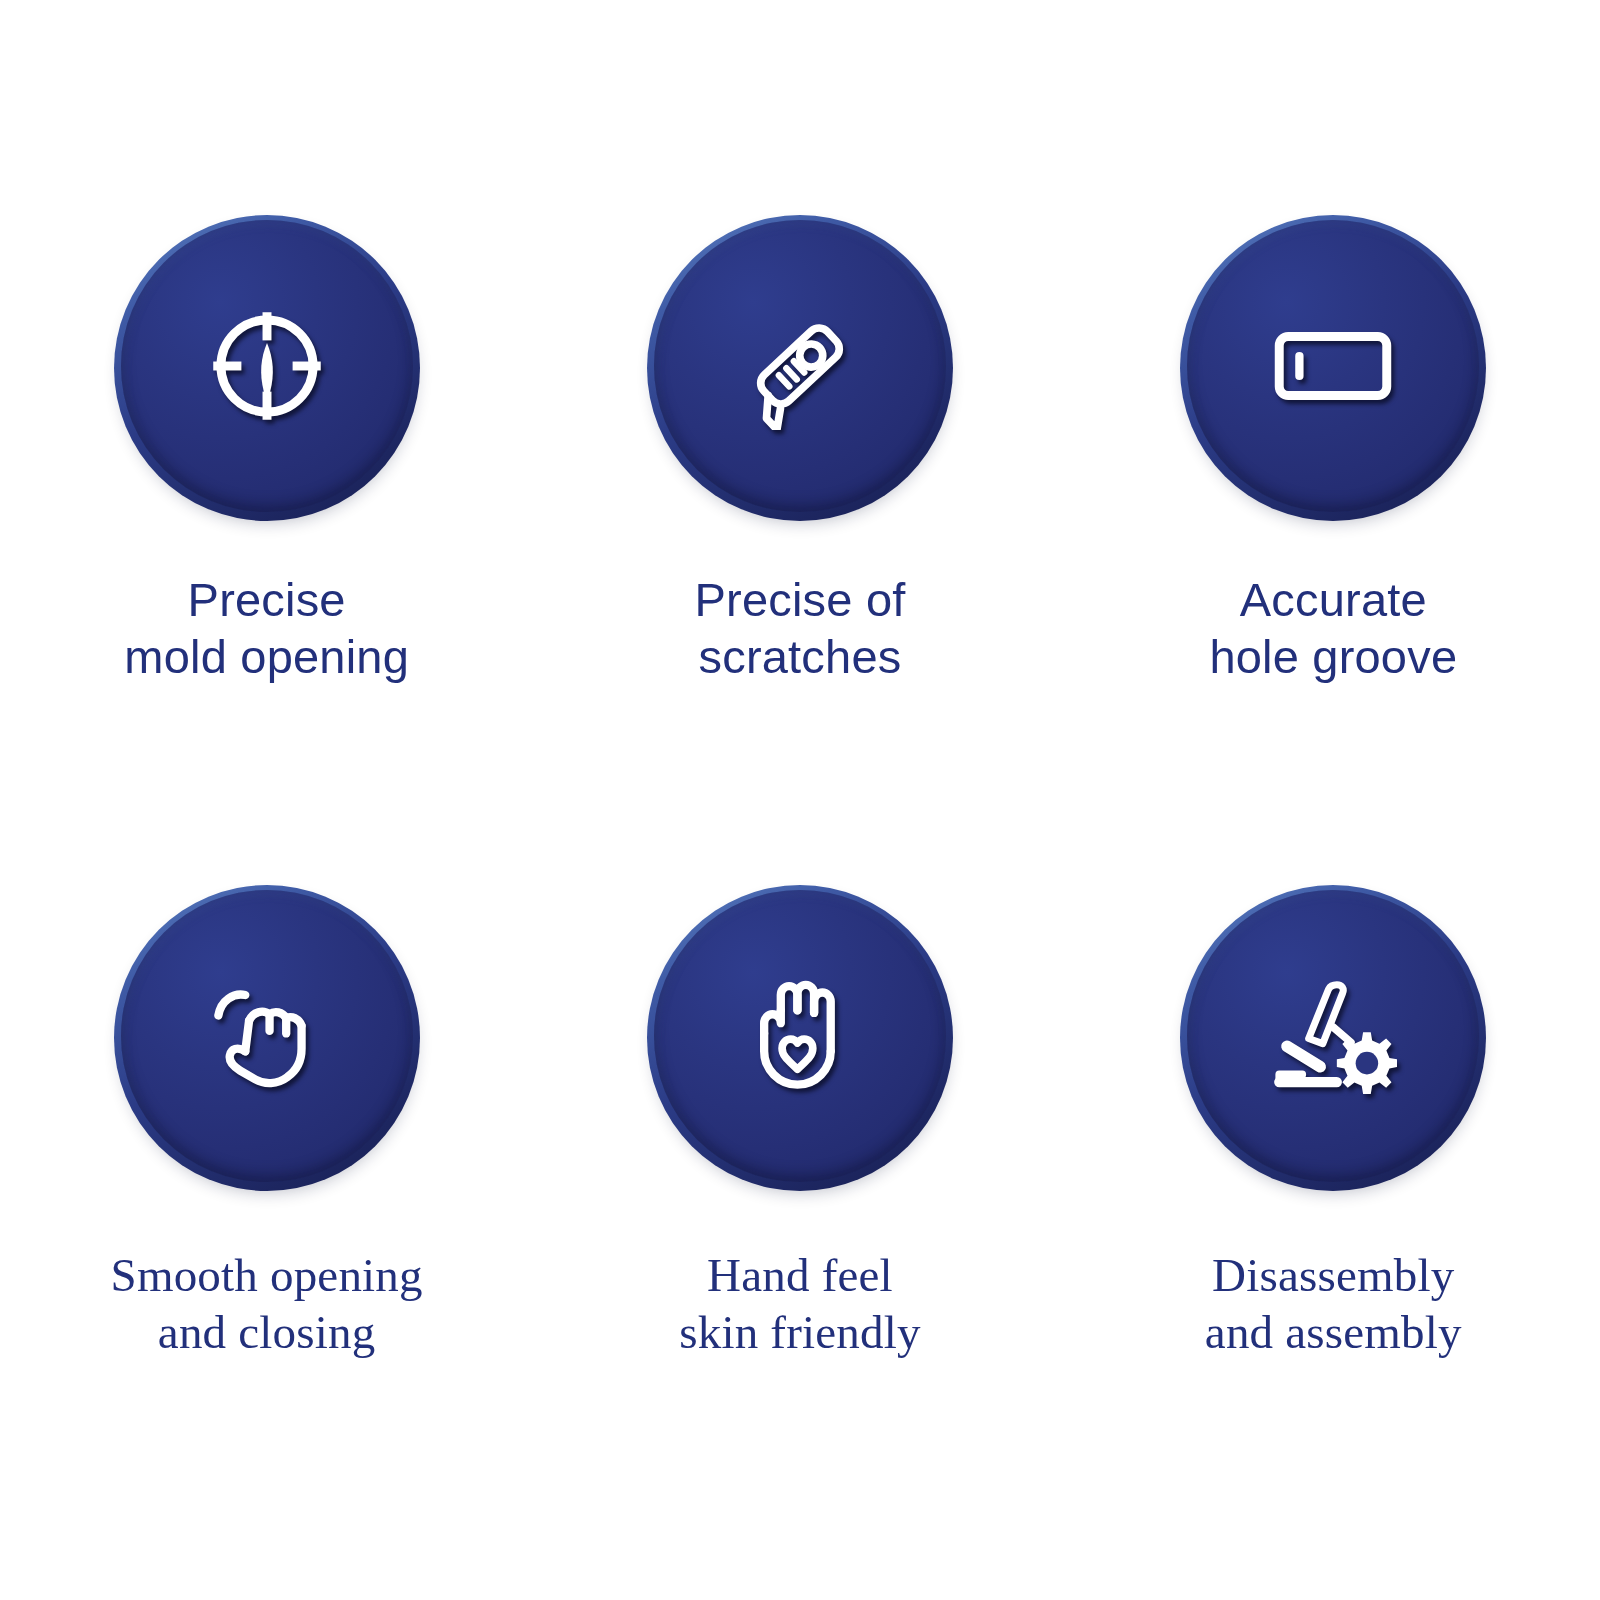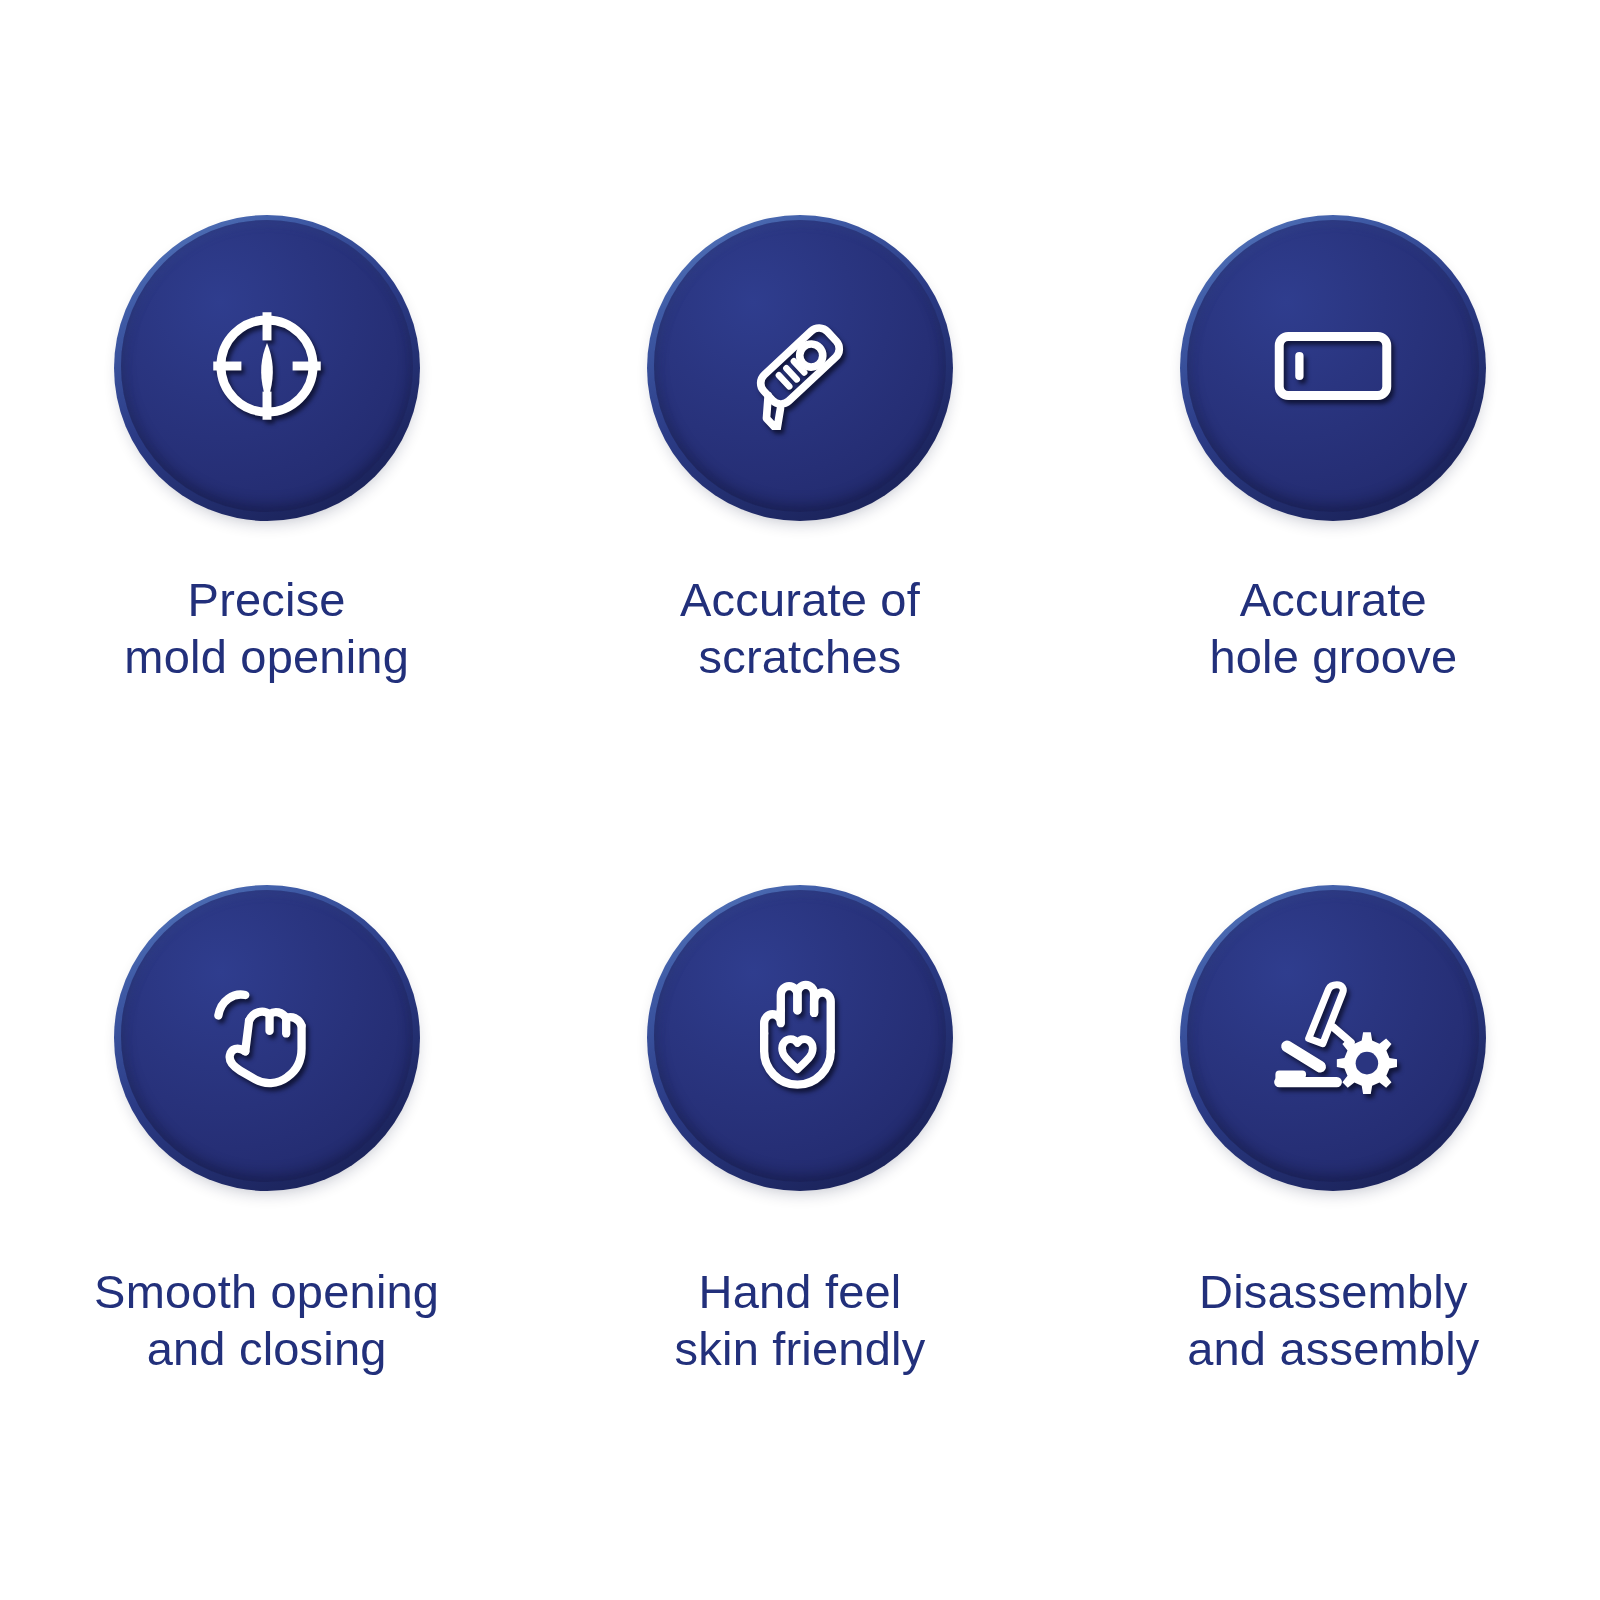--- a/index.html
+++ b/index.html
@@ -105,21 +105,21 @@
     margin-top: 50px;
     text-align: center;
     color: #22307b;
     font-size: 47px;
     line-height: 1.22;
     font-weight: 400;
     letter-spacing: 0.2px;
     white-space: pre-line;
     font-family: "Liberation Sans", sans-serif;
   }
-  .row-two .feature-caption { margin-top: 72px; }
+  .row-two .feature-caption { margin-top: 56px; font-family: Liberation Serif, serif; }
 </style>
 </head>
 <body>
 
 <div id="board">
   <div class="feature-grid">
 
     <div class="feature-cell row-one">
       <div class="badge-wrap">
         <div class="badge-shadow"></div>
@@ -153,21 +153,21 @@
                 <path d="M16 50 L3 62 L3 74 L16 64" stroke="#ffffff" stroke-width="6" stroke-linejoin="round" stroke-linecap="round"></path>
                 <circle cx="62" cy="50" r="9" stroke="#ffffff" stroke-width="6"></circle>
                 <path d="M33 44 V56" stroke="#ffffff" stroke-width="5" stroke-linecap="round"></path>
                 <path d="M41 44 V56" stroke="#ffffff" stroke-width="5" stroke-linecap="round"></path>
                 <path d="M49 44 V56" stroke="#ffffff" stroke-width="5" stroke-linecap="round"></path>
               </g>
             </svg>
           </span>
         </div>
       </div>
-      <div class="feature-caption">Accurate of
+      <div class="feature-caption">Precise of
 scratches</div>
     </div>
 
     <div class="feature-cell row-one">
       <div class="badge-wrap">
         <div class="badge-shadow"></div>
         <div class="badge-rim"></div>
         <div class="badge-disc">
           <span class="badge-icon">
             <svg viewBox="0 0 100 100" fill="none">

